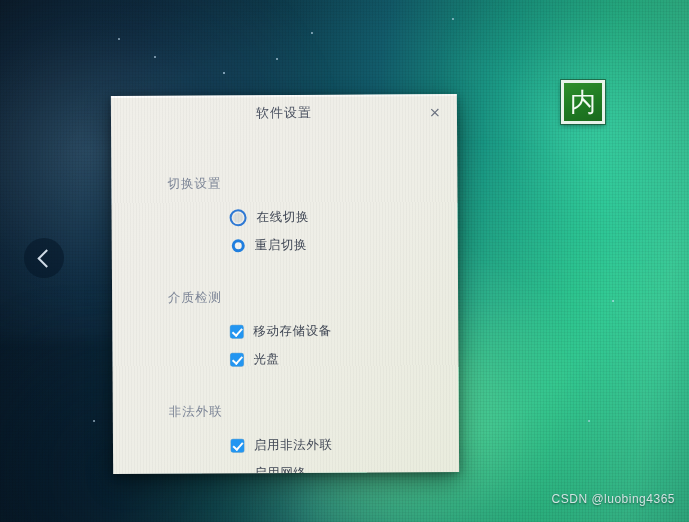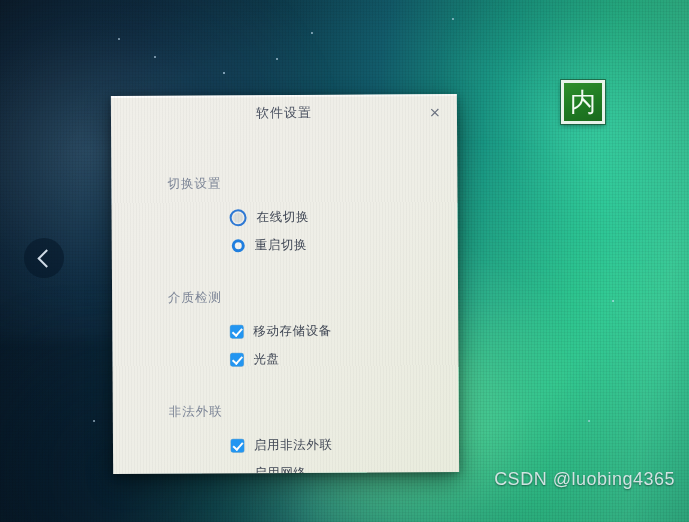--- a/index.html
+++ b/index.html
@@ -285,22 +285,22 @@
   }
 
   
   #sec-switch   { position: absolute; left: 0; top: 44px;  width: 100%; }
   #sec-media    { position: absolute; left: 0; top: 158px; width: 100%; }
   #sec-illegal  { position: absolute; left: 0; top: 272px; width: 100%; }
 
   
   #watermark {
     position: absolute;
-    right: 14px; bottom: 32px;
-    font-size: 18px;
+    right: 14px; bottom: 16px;
+    font-size: 12px;
     color: rgba(232,240,244,0.88);
     letter-spacing: 0.5px;
     text-shadow: 0 1px 2px rgba(0,0,0,0.45);
     font-family: "Liberation Sans", sans-serif;
   }
 </style>
 </head>
 <body>
 
 <div id="screen">

